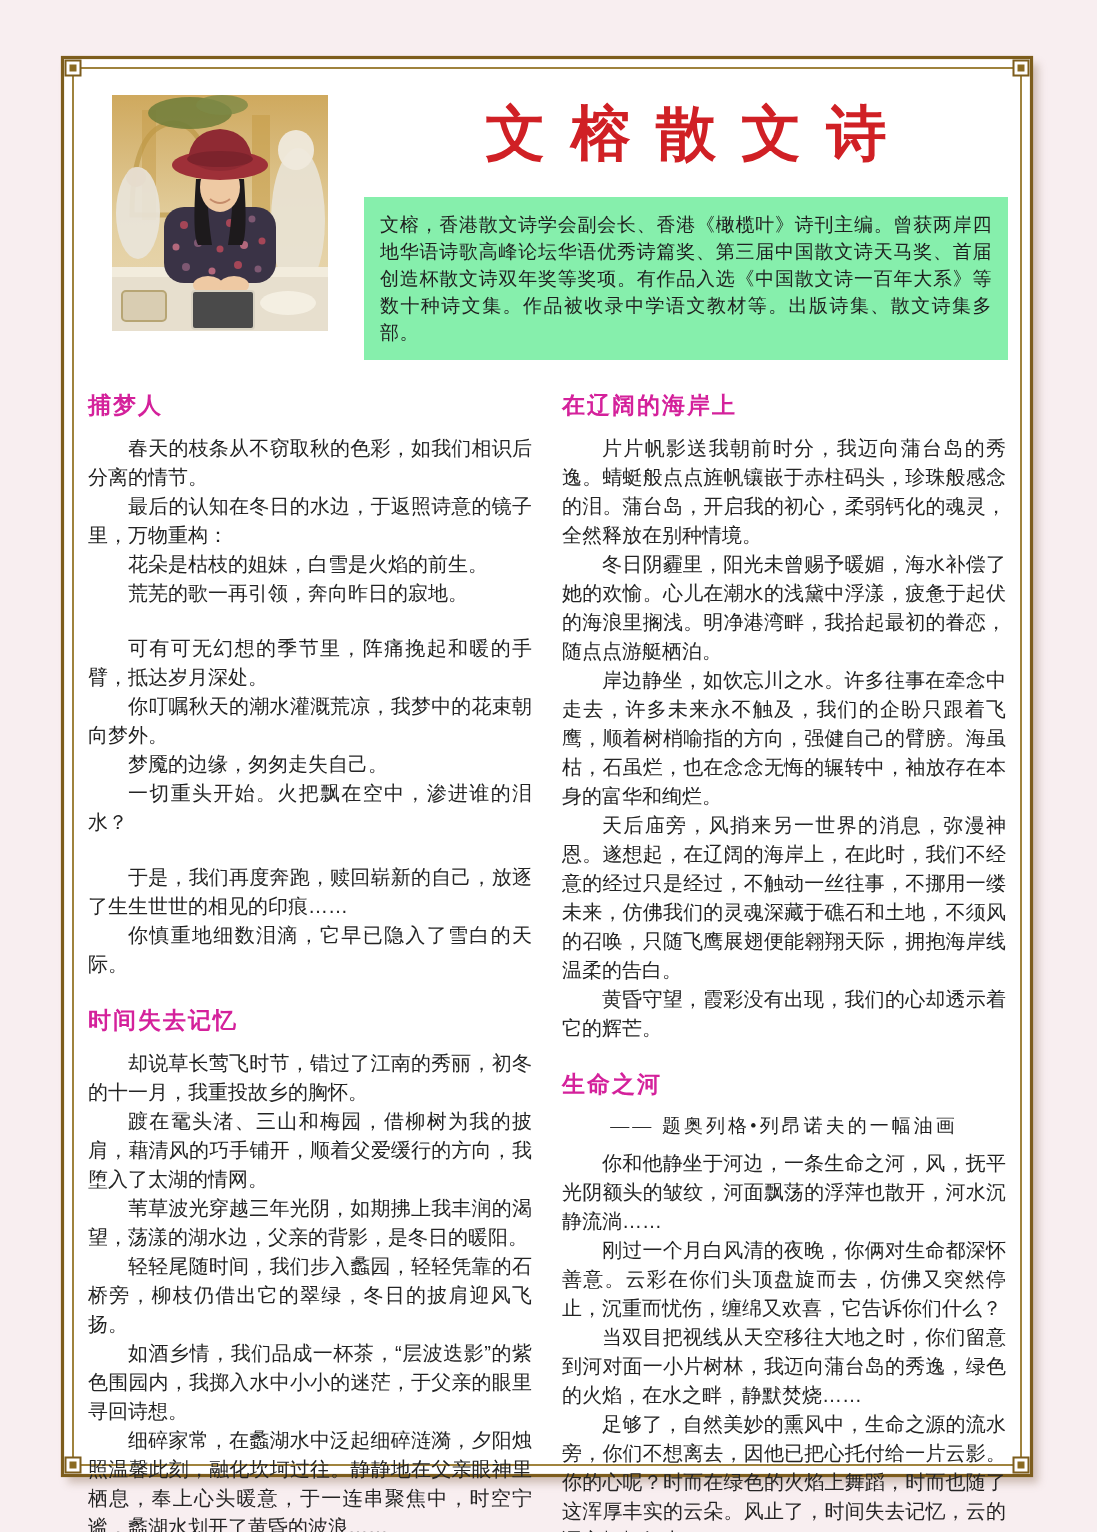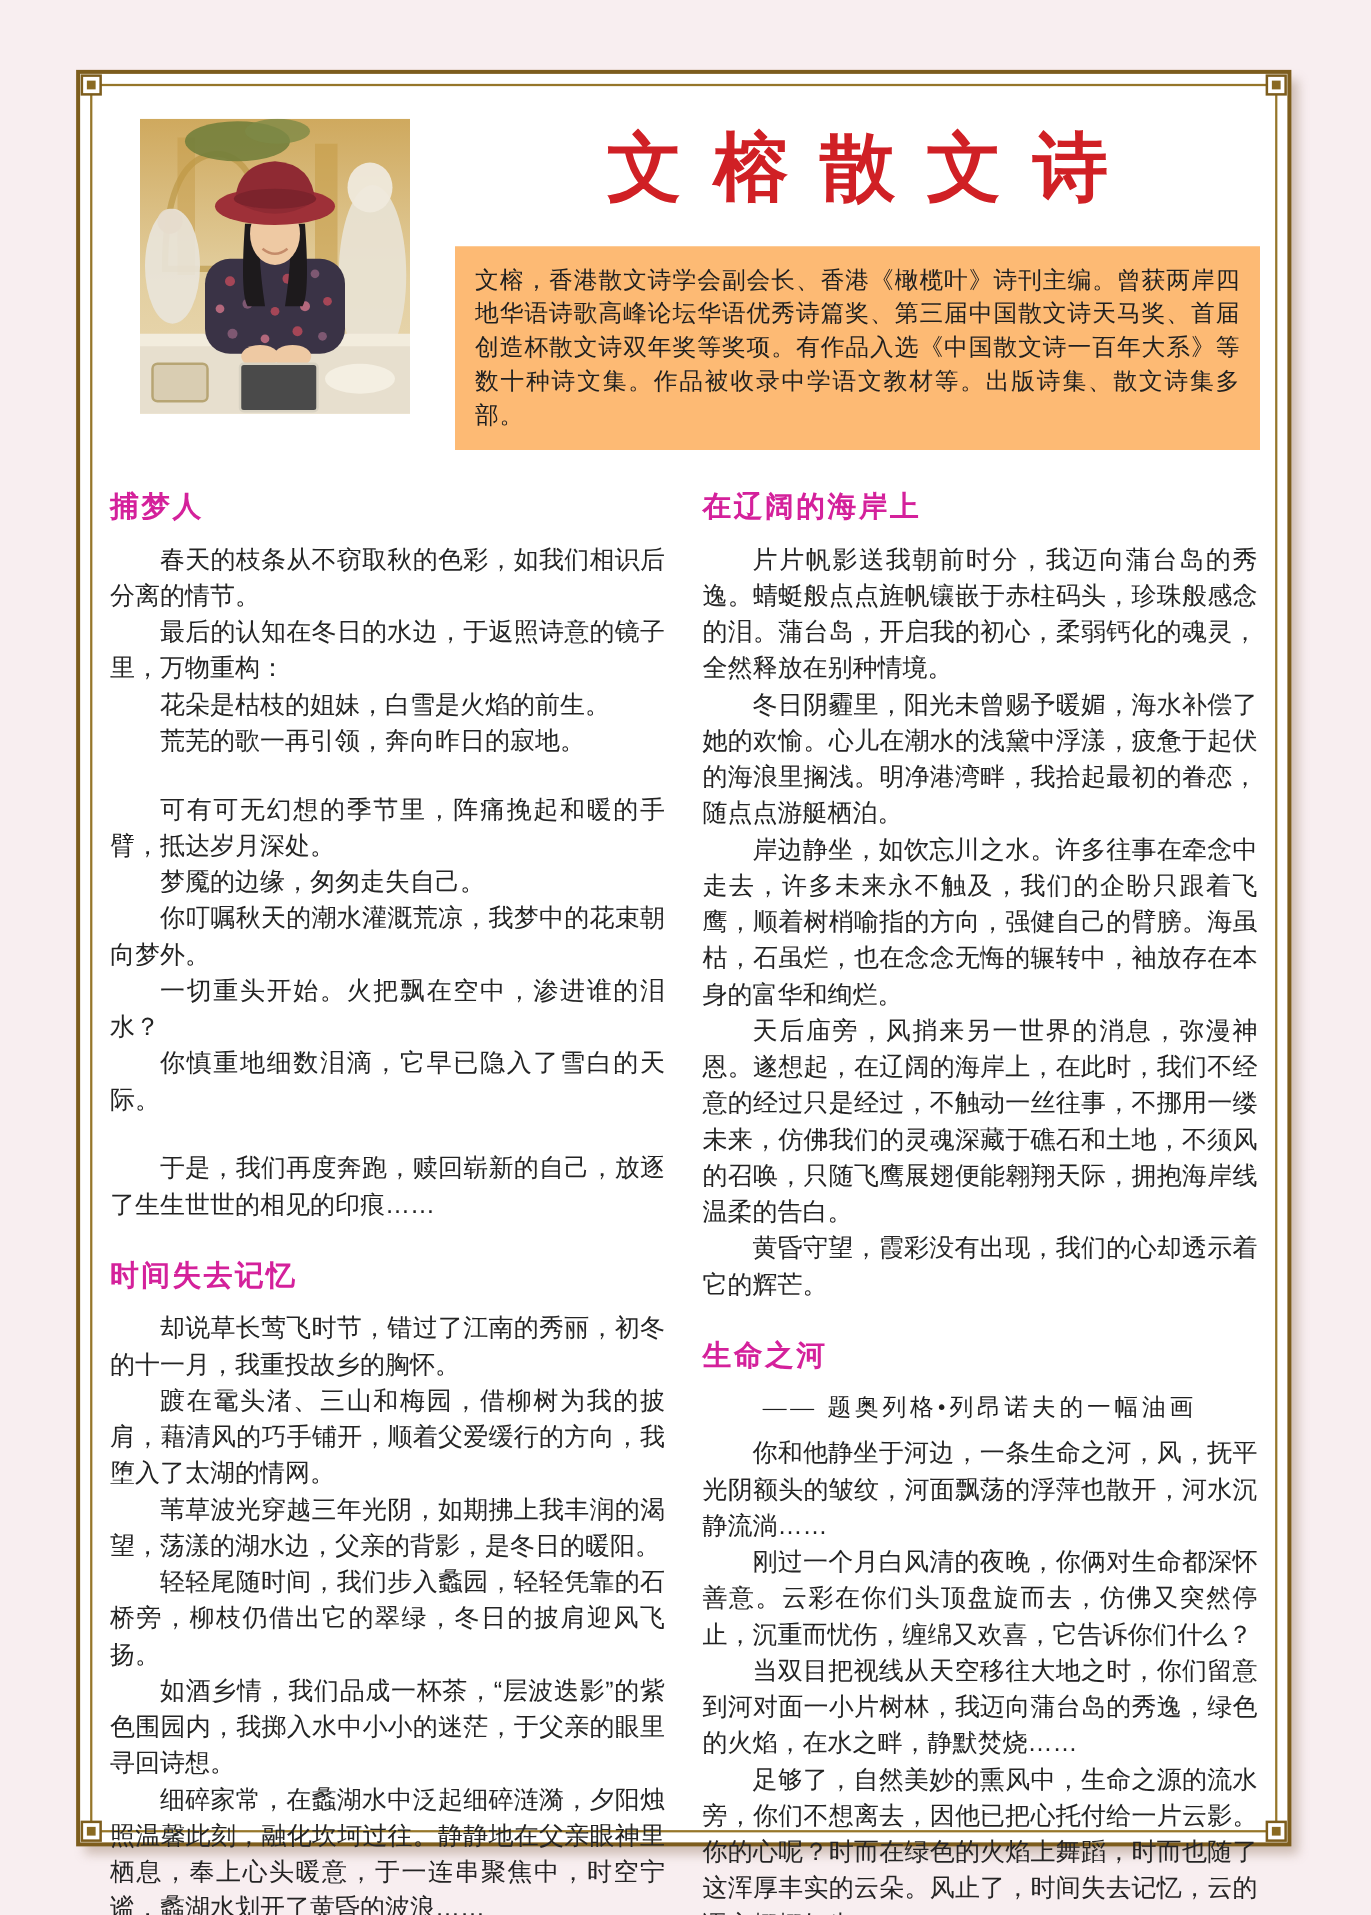--- a/index.html
+++ b/index.html
@@ -21,21 +21,21 @@
   .header{display:flex;align-items:flex-start;padding-left:26px;}
   .photo{flex:none;width:216px;height:236px;display:block;}
   .header-right{flex:1;margin-left:36px;display:flex;flex-direction:column;}
   .page-title{
     font-family:Liberation Serif, serif;font-weight:bold;
     color:#d02025;font-size:60px;line-height:1.1;
     text-align:center;letter-spacing:0.42em;text-indent:0.42em;
     margin:6px 0 0 0;white-space:nowrap;
   }
   .bio{
-    margin-top:30px;background:#fdba74;color:#1f1f1f;
+    margin-top:30px;background:#86efac;color:#1f1f1f;
     font-family:"Liberation Serif",serif;
     font-size:19px;line-height:27px;letter-spacing:0.5px;
     padding:14px 16px;text-align:justify;
   }
   .columns{display:flex;gap:30px;margin-top:4px;padding:0 2px;}
   .col{flex:1;min-width:0;}
   .sec-heading{
     color:#d4219b;font-size:23px;font-weight:bold;
     text-align:left;margin:26px 0 13px 0;letter-spacing:2px;
   }
@@ -131,25 +131,25 @@
 
   <div class="columns">
     <div class="col">
         <section>
           <h2 class="sec-heading">捕梦人</h2>
           <p class="body-para">春天的枝条从不窃取秋的色彩，如我们相识后分离的情节。</p>
           <p class="body-para">最后的认知在冬日的水边，于返照诗意的镜子里，万物重构：</p>
           <p class="body-para">花朵是枯枝的姐妹，白雪是火焰的前生。</p>
           <p class="body-para">荒芜的歌一再引领，奔向昨日的寂地。</p>
           <p class="body-para gap">可有可无幻想的季节里，阵痛挽起和暖的手臂，抵达岁月深处。</p>
+          <p class="body-para">你叮嘱秋天的潮水灌溉荒凉，我梦中的花束朝向梦外。</p>
           <p class="body-para">梦魇的边缘，匆匆走失自己。</p>
-          <p class="body-para">你叮嘱秋天的潮水灌溉荒凉，我梦中的花束朝向梦外。</p>
           <p class="body-para">一切重头开始。火把飘在空中，渗进谁的泪水？</p>
+          <p class="body-para gap">于是，我们再度奔跑，赎回崭新的自己，放逐了生生世世的相见的印痕……</p>
           <p class="body-para">你慎重地细数泪滴，它早已隐入了雪白的天际。</p>
-          <p class="body-para gap">于是，我们再度奔跑，赎回崭新的自己，放逐了生生世世的相见的印痕……</p>
         </section>
         <section>
           <h2 class="sec-heading">时间失去记忆</h2>
           <p class="body-para">却说草长莺飞时节，错过了江南的秀丽，初冬的十一月，我重投故乡的胸怀。</p>
           <p class="body-para">踱在鼋头渚、三山和梅园，借柳树为我的披肩，藉清风的巧手铺开，顺着父爱缓行的方向，我堕入了太湖的情网。</p>
           <p class="body-para">苇草波光穿越三年光阴，如期拂上我丰润的渴望，荡漾的湖水边，父亲的背影，是冬日的暖阳。</p>
           <p class="body-para">轻轻尾随时间，我们步入蠡园，轻轻凭靠的石桥旁，柳枝仍借出它的翠绿，冬日的披肩迎风飞扬。</p>
           <p class="body-para">如酒乡情，我们品成一杯茶，“层波迭影”的紫色围园内，我掷入水中小小的迷茫，于父亲的眼里寻回诗想。</p>
           <p class="body-para">细碎家常，在蠡湖水中泛起细碎涟漪，夕阳烛照温馨此刻，融化坎坷过往。静静地在父亲眼神里栖息，奉上心头暖意，于一连串聚焦中，时空宁谧，蠡湖水划开了黄昏的波浪……</p>
         </section>

